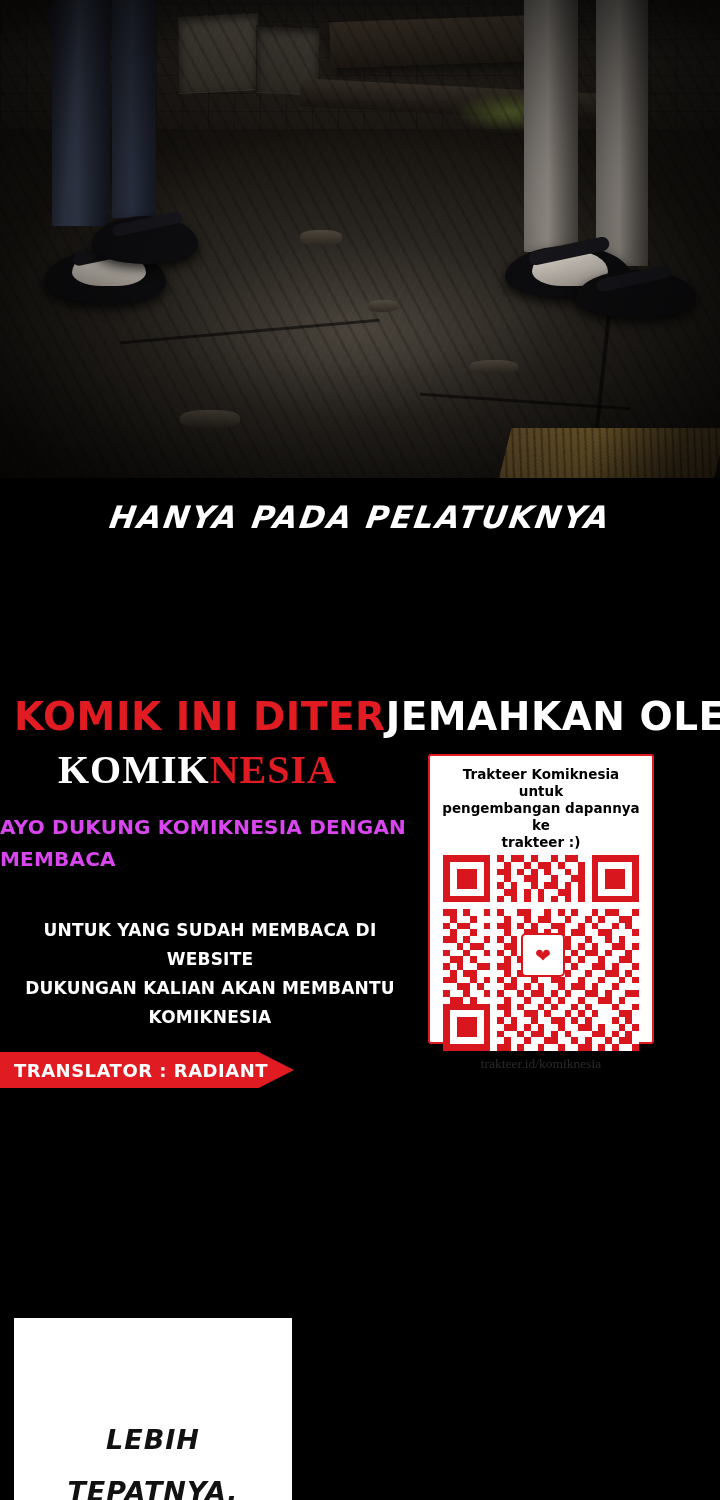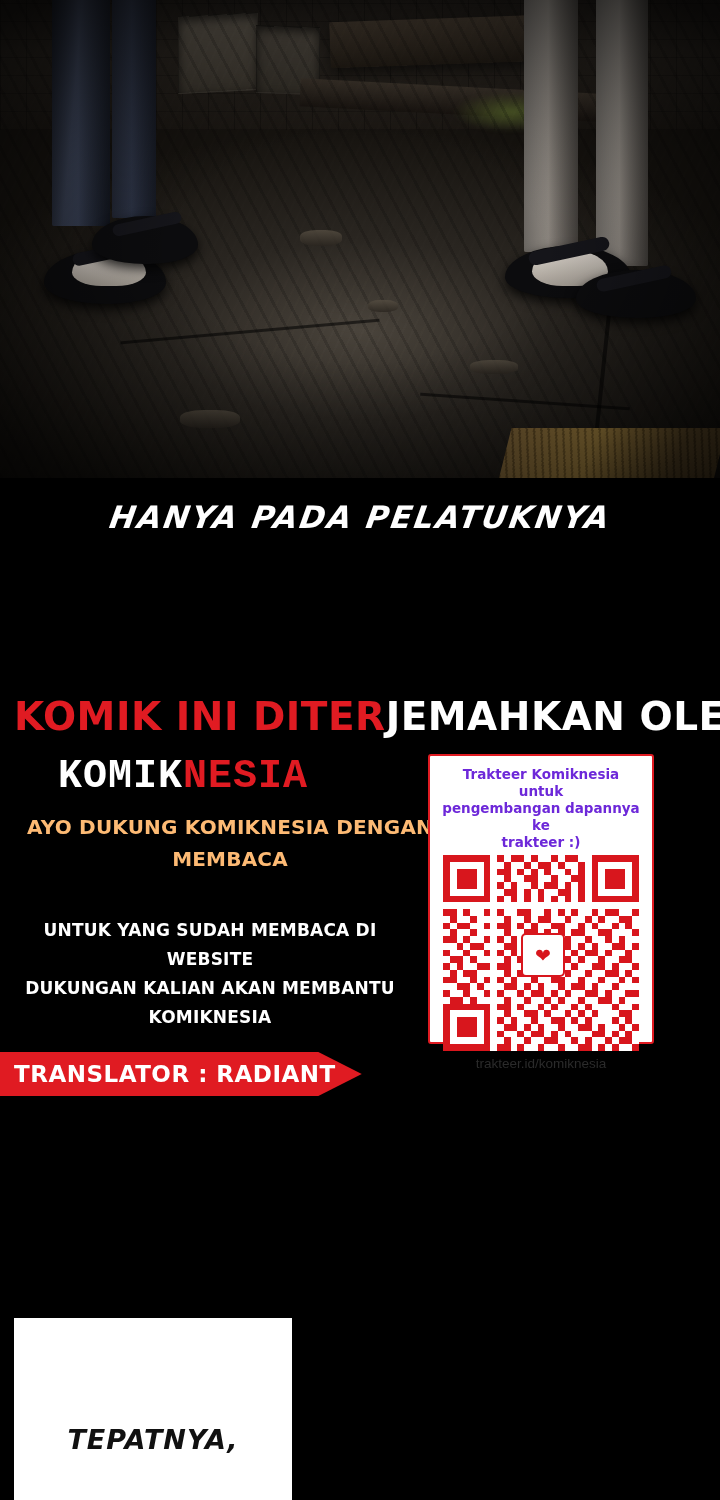--- a/index.html
+++ b/index.html
@@ -170,99 +170,97 @@
     font-size: 39px;
     letter-spacing: 0.5px;
     color: #ffffff;
     white-space: nowrap;
   }
   .credit-head .red { color: #e01b22; }
 
   .brand {
     position: absolute;
     left: 58px; top: 190px;
-    font-family: Liberation Mono, monospace;
+    font-family: Liberation Serif, serif;
     font-weight: 700;
     font-size: 40px;
     letter-spacing: 1px;
     white-space: nowrap;
-    margin-top: 8px;
   }
   .brand .k { color: #ffffff; }
   .brand .n { color: #e01b22; }
 
   .promo {
     position: absolute;
     left: 0; top: 255px; width: 420px;
-    text-align: center;
-    color: #fdba74;
+    text-align: left;
+    color: #d946ef;
     font-family: "DejaVu Sans", sans-serif;
     font-weight: 700;
     font-size: 20px;
     line-height: 32px;
     letter-spacing: 0.2px;
-    padding-left: 20px;
   }
   .thanks {
     position: absolute;
     left: 0; top: 360px; width: 420px;
     text-align: center;
     color: #ffffff;
     font-family: "DejaVu Sans", sans-serif;
     font-weight: 700;
     font-size: 17px;
     line-height: 29px;
     letter-spacing: 0.2px;
   }
   .translator-tag {
     position: absolute;
     left: 0; top: 496px;
-    height: 44px;
+    height: 36px;
     min-width: 200px;
     background: #e01b22;
     color: #ffffff;
     display: flex; align-items: center;
     padding: 0 26px 0 14px;
     font-family: "DejaVu Sans", sans-serif;
     font-weight: 700;
-    font-size: 23px;
+    font-size: 18px;
     letter-spacing: 0.5px;
     clip-path: polygon(0 0, 88% 0, 100% 50%, 88% 100%, 0 100%);
     white-space: nowrap;
   }
 
   
   .qr-card {
     position: absolute;
     left: 428px; top: 198px;
     width: 226px; height: 290px;
     background: #ffffff;
     border: 2px solid #e01b22;
     border-radius: 3px;
     box-sizing: border-box;
     padding: 8px 8px 6px 8px;
   }
   .qr-title {
-    color: #6d28d9;
+    color: #000000;
     font-family: "DejaVu Sans", sans-serif;
     font-weight: 700;
     font-size: 13.5px;
     line-height: 17px;
     text-align: center;
     margin: 2px 2px 4px 2px;
   }
   .qr-img {
     width: 196px; height: 196px;
     margin: 0 auto;
     position: relative;
   }
   .qr-url {
     text-align: center;
     color: #2b2b2b;
-    font-family: Liberation Sans, sans-serif;
+    font-family: Liberation Serif, serif;
     font-size: 13.5px;
     margin-top: 5px;
   }
   .qr-heart {
     position: absolute;
     left: 50%; top: 50%;
     width: 40px; height: 40px;
     margin-left: -20px; margin-top: -20px;
     background: #ffffff;
     border: 2px solid #d8161d;
@@ -425,15 +423,16 @@
         </g>
       </svg>
       <div class="qr-heart">❤</div>
     </div>
     <div class="qr-url">trakteer.id/komiknesia</div>
   </div>
 </div>
 
 <div class="panel-bottom">
   <div class="bubble-text">
+    <div>LEBIH</div>
     <div>TEPATNYA,</div>
   </div>
 </div>
 
 </body></html>

